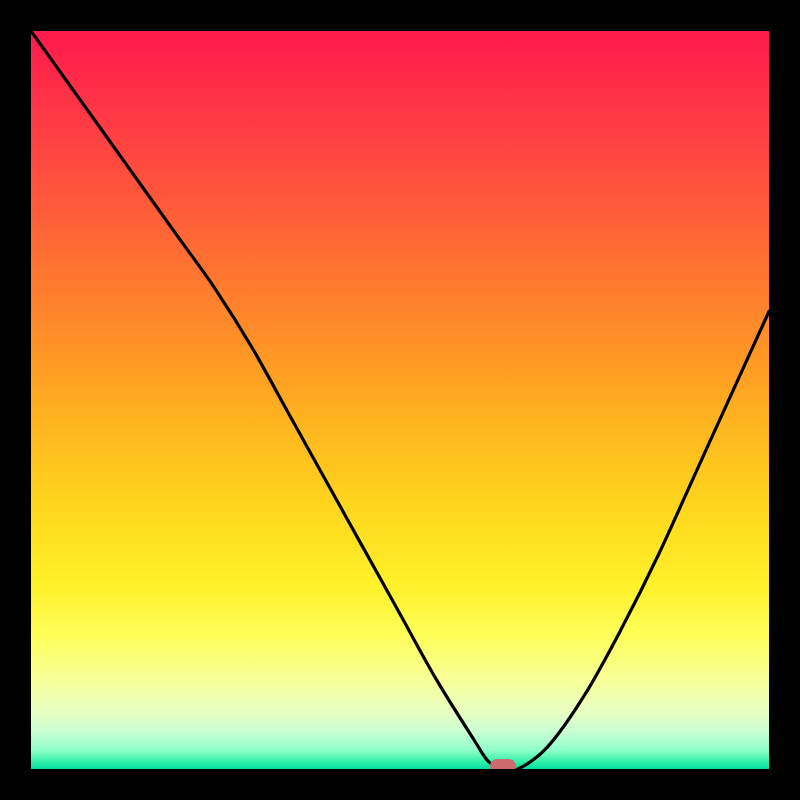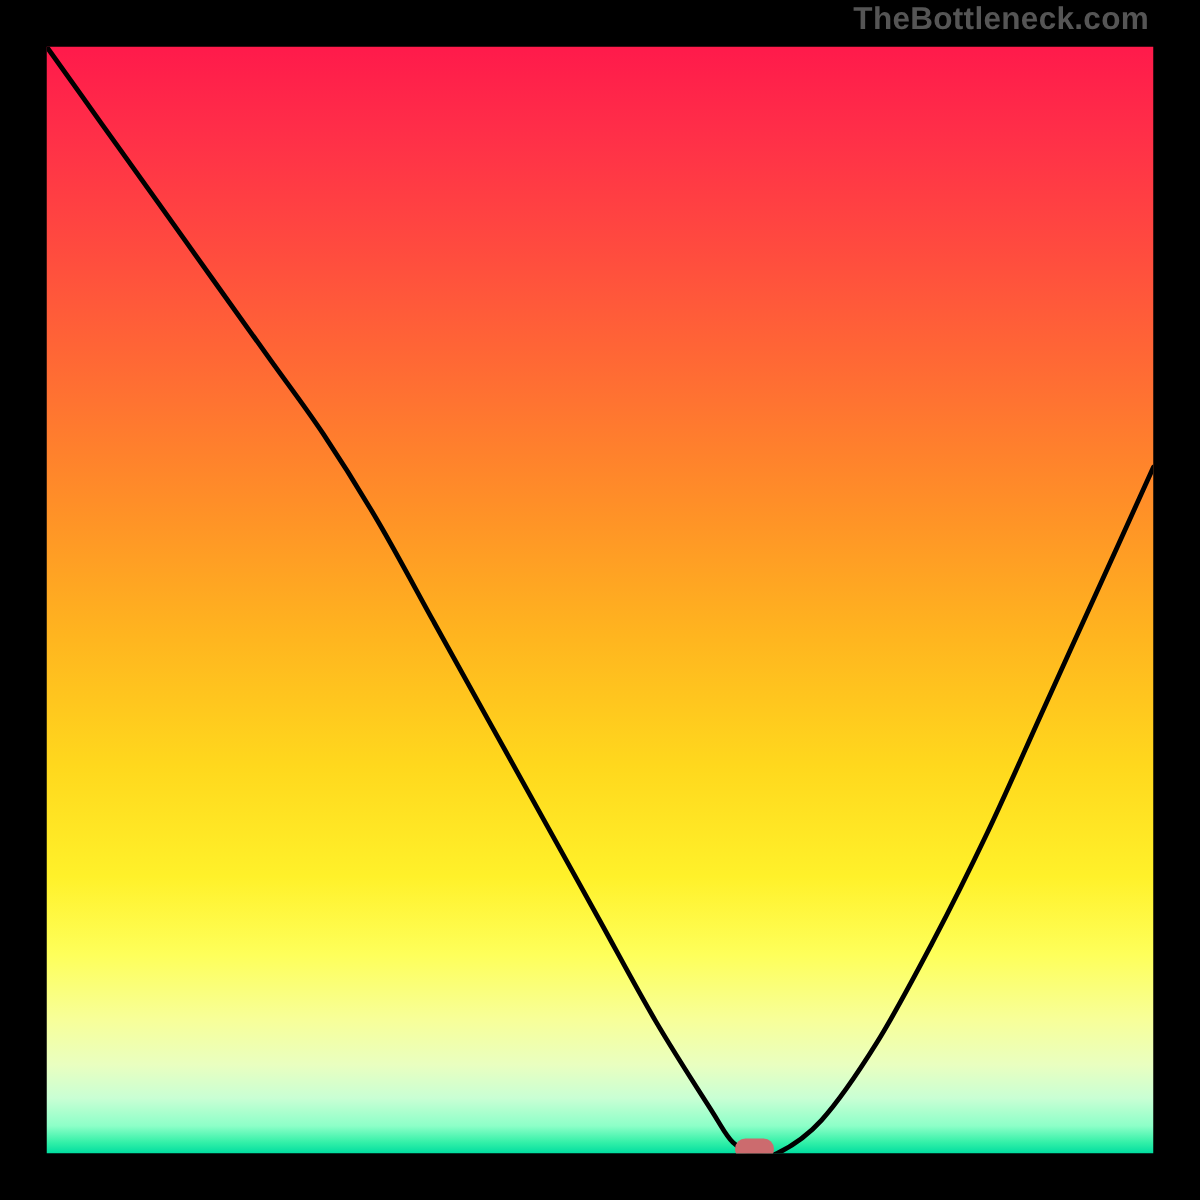--- a/index.html
+++ b/index.html
@@ -68,21 +68,20 @@
   svg.curve {
     position: absolute;
     left: 0; top: 0;
     width: 100%; height: 100%;
   }
 </style>
 </head>
 <body>
 
 <div class="frame">
-  <div class="watermark">TheBottleneck.com</div>
   <div class="plot-area">
     <div class="gradient"></div>
     <svg class="curve" viewBox="0 0 738 738" preserveAspectRatio="none">
       <path id="curve-path" d="M 0.0 0.0 C 6.1 8.6, 24.6 34.4, 36.9 51.7 C 49.2 68.9, 61.5 86.1, 73.8 103.3 C 86.1 120.5, 98.4 137.8, 110.7 155.0 C 123.0 172.2, 135.3 189.4, 147.6 206.6 C 159.9 223.9, 172.2 239.8, 184.5 258.3 C 196.8 276.8, 209.1 296.4, 221.4 317.3 C 233.7 338.3, 246.0 361.6, 258.3 383.8 C 270.6 405.9, 282.9 428.0, 295.2 450.2 C 307.5 472.3, 319.8 494.5, 332.1 516.6 C 344.4 538.7, 356.7 560.9, 369.0 583.0 C 381.3 605.2, 393.6 628.5, 405.9 649.4 C 418.2 670.4, 434.2 695.0, 442.8 708.5 C 451.4 722.0, 452.6 725.7, 457.6 730.6 C 462.5 735.5, 467.4 736.8, 472.3 738.0 C 477.2 739.2, 479.7 741.7, 487.1 738.0 C 494.5 734.3, 505.5 728.2, 516.6 715.9 C 527.7 703.6, 541.2 683.9, 553.5 664.2 C 565.8 644.5, 578.1 621.1, 590.4 597.8 C 602.7 574.4, 615.0 549.8, 627.3 524.0 C 639.6 498.2, 651.9 469.9, 664.2 442.8 C 676.5 415.7, 688.8 388.7, 701.1 361.6 C 713.4 334.6, 731.9 294.0, 738.0 280.4" fill="none" stroke="#000000" stroke-width="3.2" stroke-linecap="round" stroke-linejoin="round"></path>
     </svg>
     <div class="marker" id="marker" style="left: 459.32px; top: 728px; background: rgb(204, 107, 110);"></div>
   </div>
 </div>
 
 </body></html>

